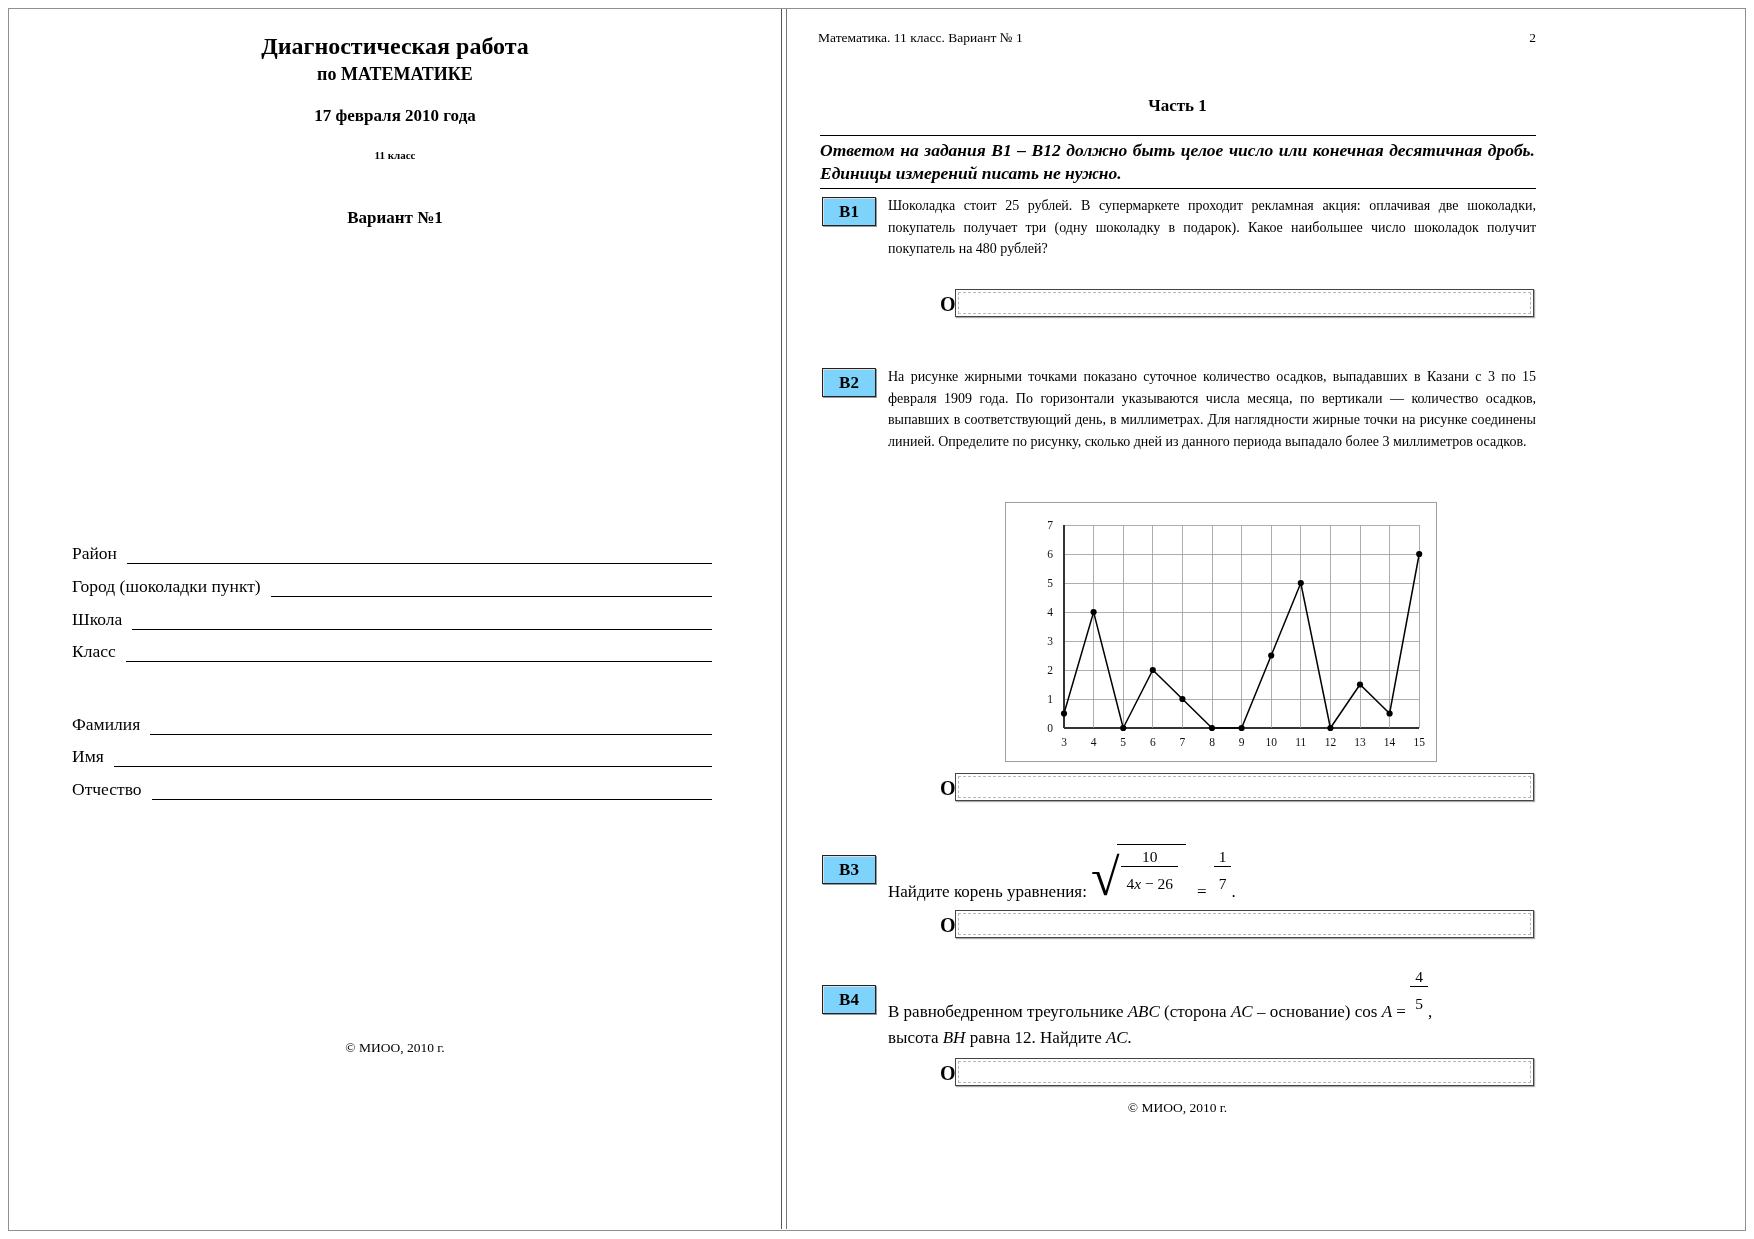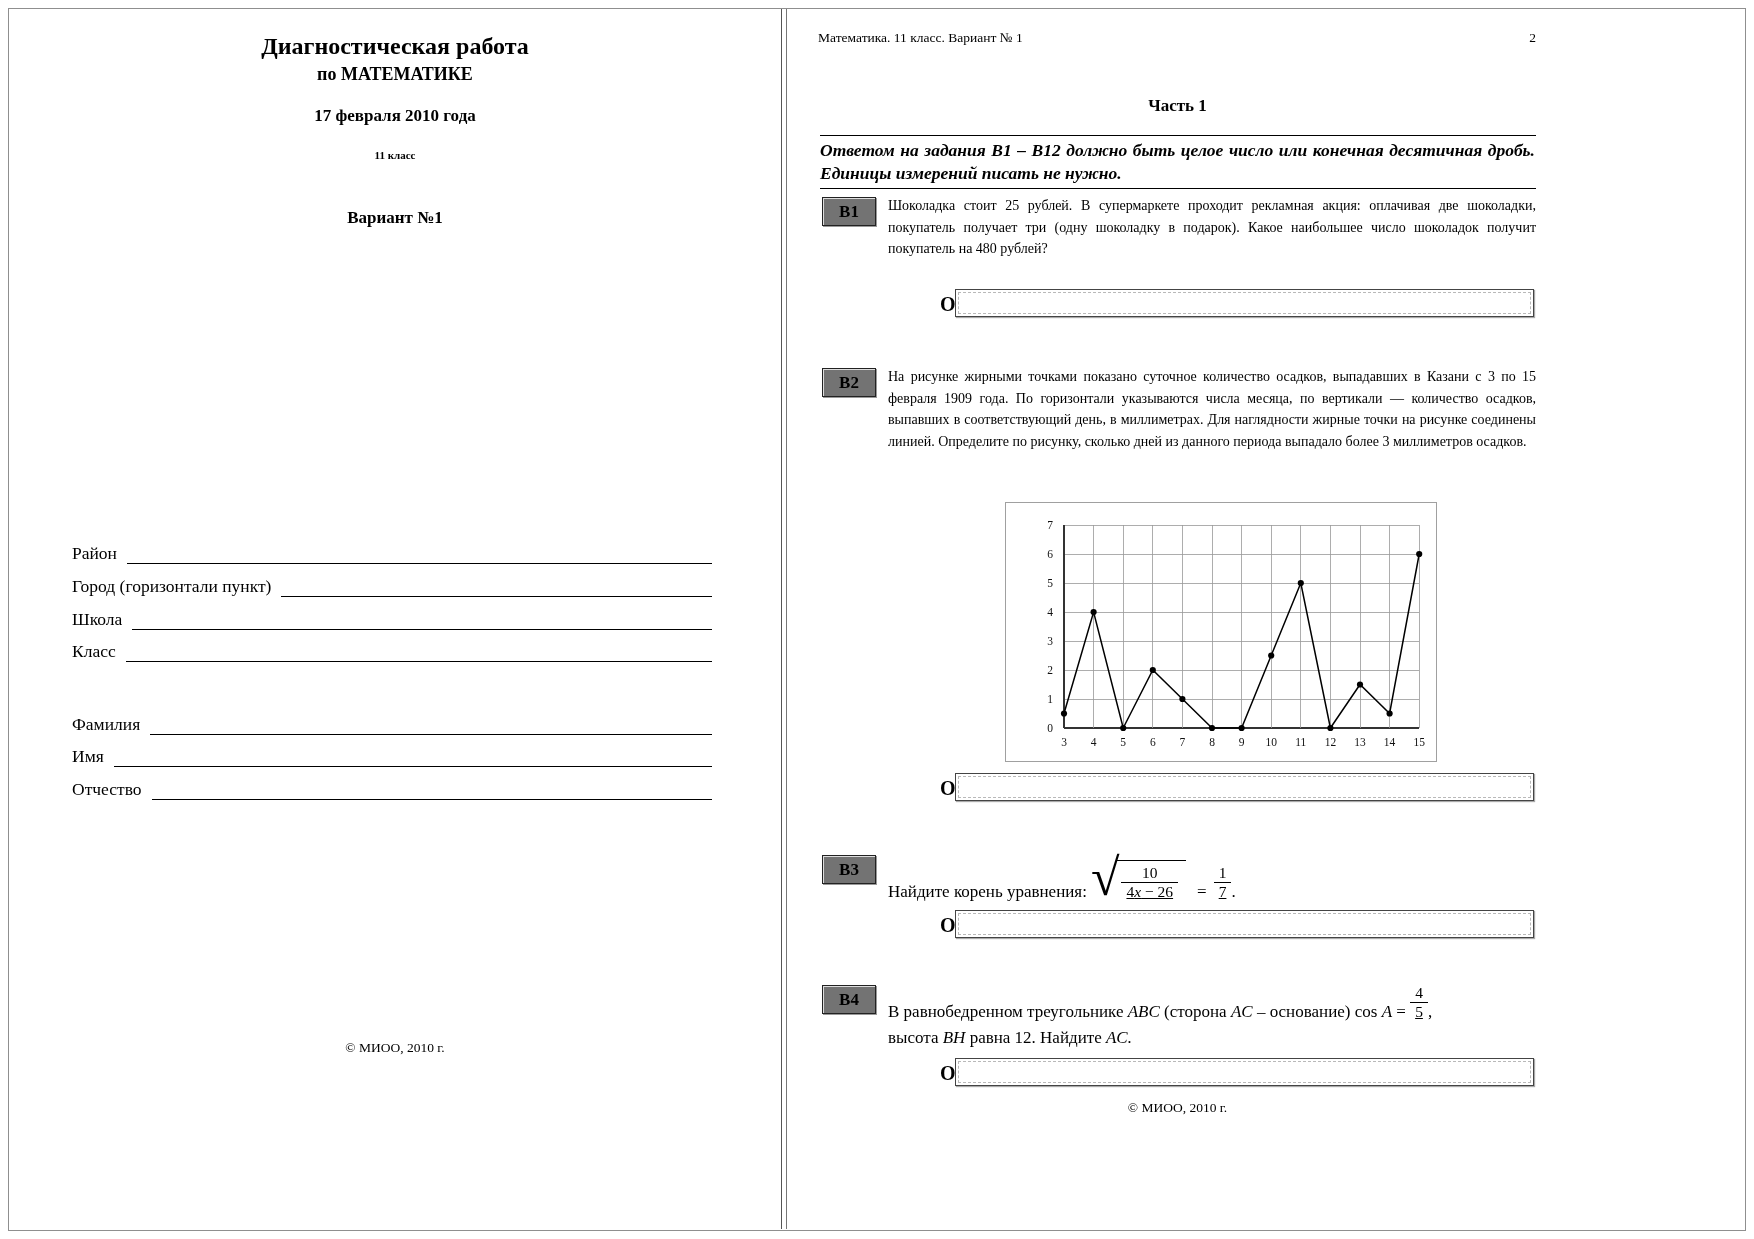--- a/index.html
+++ b/index.html
@@ -42,21 +42,21 @@
   .rule-bot{top:188px;}
   .instruction{
     position:absolute;left:820px;top:139px;width:715px;
     font-size:17.5px;line-height:23px;font-weight:bold;font-style:italic;
     text-align:justify;
   }
   .prob-label{
     position:absolute;left:822px;width:52px;height:27px;
     border:1px solid #222;box-shadow:1px 1px 0 #999, inset 1px 1px 0 #ddd;
     text-align:center;font-weight:bold;font-size:17px;line-height:27px;
-    background:#737373;
+    background:#7dd3fc;
   }
   .prob-text{
     position:absolute;left:888px;width:648px;
     font-size:14px;line-height:21.5px;text-align:justify;
   }
   .answer-label{position:absolute;left:940px;font-size:20px;font-weight:bold;text-align:center;}
   .answer-box{
     position:absolute;left:955px;width:577px;height:26px;background:#fff;
     border:1px solid #444;box-shadow:1px 1px 1px #aaa;
   }
@@ -65,21 +65,21 @@
     border:1px dashed #b9b9b9;
   }
   .figure{
     position:absolute;left:1005px;top:502px;width:430px;height:258px;
     border:1px solid #a0a0a0;background:#fff;
   }
   .it{font-style:italic;}
   .math-row{position:absolute;left:888px;display:flex;align-items:flex-end;font-size:17px;}
   .frac{display:inline-flex;flex-direction:column;align-items:center;font-size:15.5px;line-height:1.2;vertical-align:middle;}
   .frac .num{padding:0 5px;}
-  .frac .den{border-top:1.1px solid #000;padding:0 5px;text-decoration:underline;}
+  .frac .den{border-top:1.1px solid #000;padding:8px 5px;}
   .sqrt{display:inline-flex;align-items:stretch;margin:0 4px;}
   .radical{font-size:52px;font-weight:400;line-height:0.92;align-self:flex-end;letter-spacing:-2px;}
   .sqrt-under{border-top:1.6px solid #000;padding:3px 8px 0 4px;align-self:flex-end;}
   .gap{display:inline-block;width:7px;}
   .b4-line2{position:absolute;left:888px;font-size:17px;}
 </style>
 </head>
 <body>
 
 <div class="frame"></div>
@@ -90,21 +90,21 @@
 <div class="lp-center lp-title2">по МАТЕМАТИКЕ</div>
 <div class="lp-center lp-date">17 февраля 2010 года</div>
 <div class="lp-center lp-grade">11 класс</div>
 <div class="lp-center lp-variant">Вариант №1</div>
 
 <div class="field-row" style="top:538px">
   <span>Район</span>
   <span class="field-line"></span>
 </div>
 <div class="field-row" style="top:571px">
-  <span>Город (горизонтали пункт)</span>
+  <span>Город (шоколадки пункт)</span>
   <span class="field-line"></span>
 </div>
 <div class="field-row" style="top:604px">
   <span>Школа</span>
   <span class="field-line"></span>
 </div>
 <div class="field-row" style="top:636px">
   <span>Класс</span>
   <span class="field-line"></span>
 </div>

